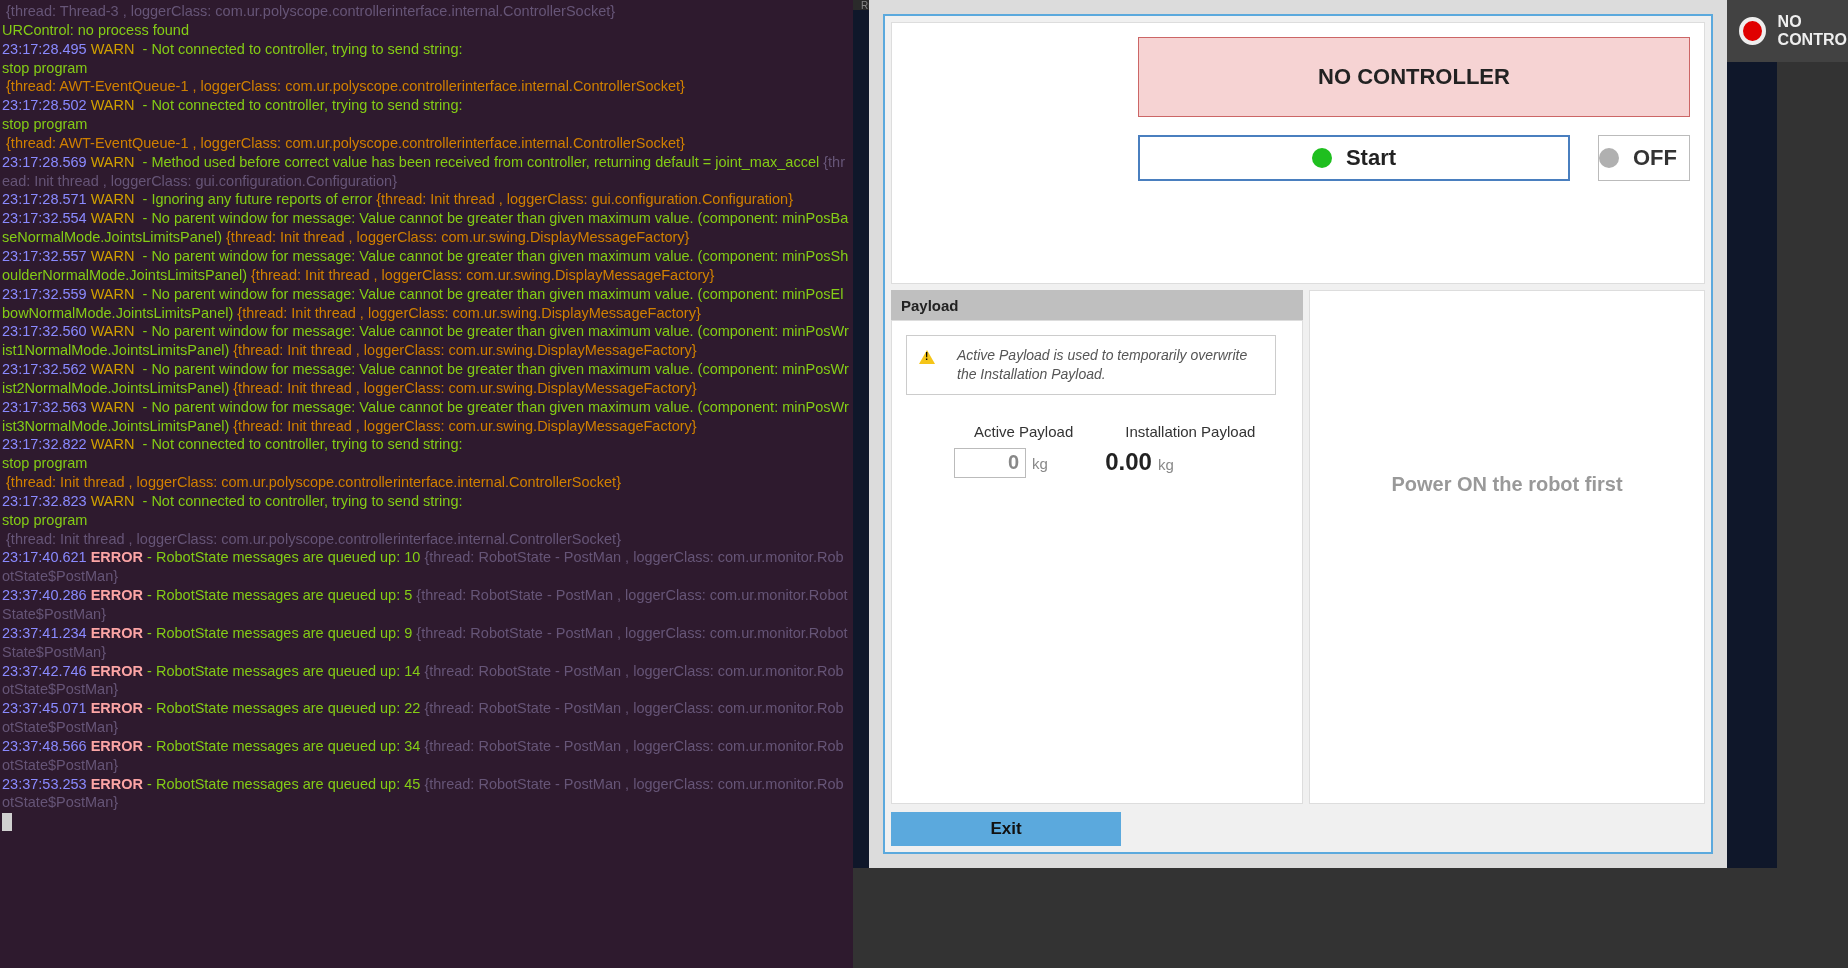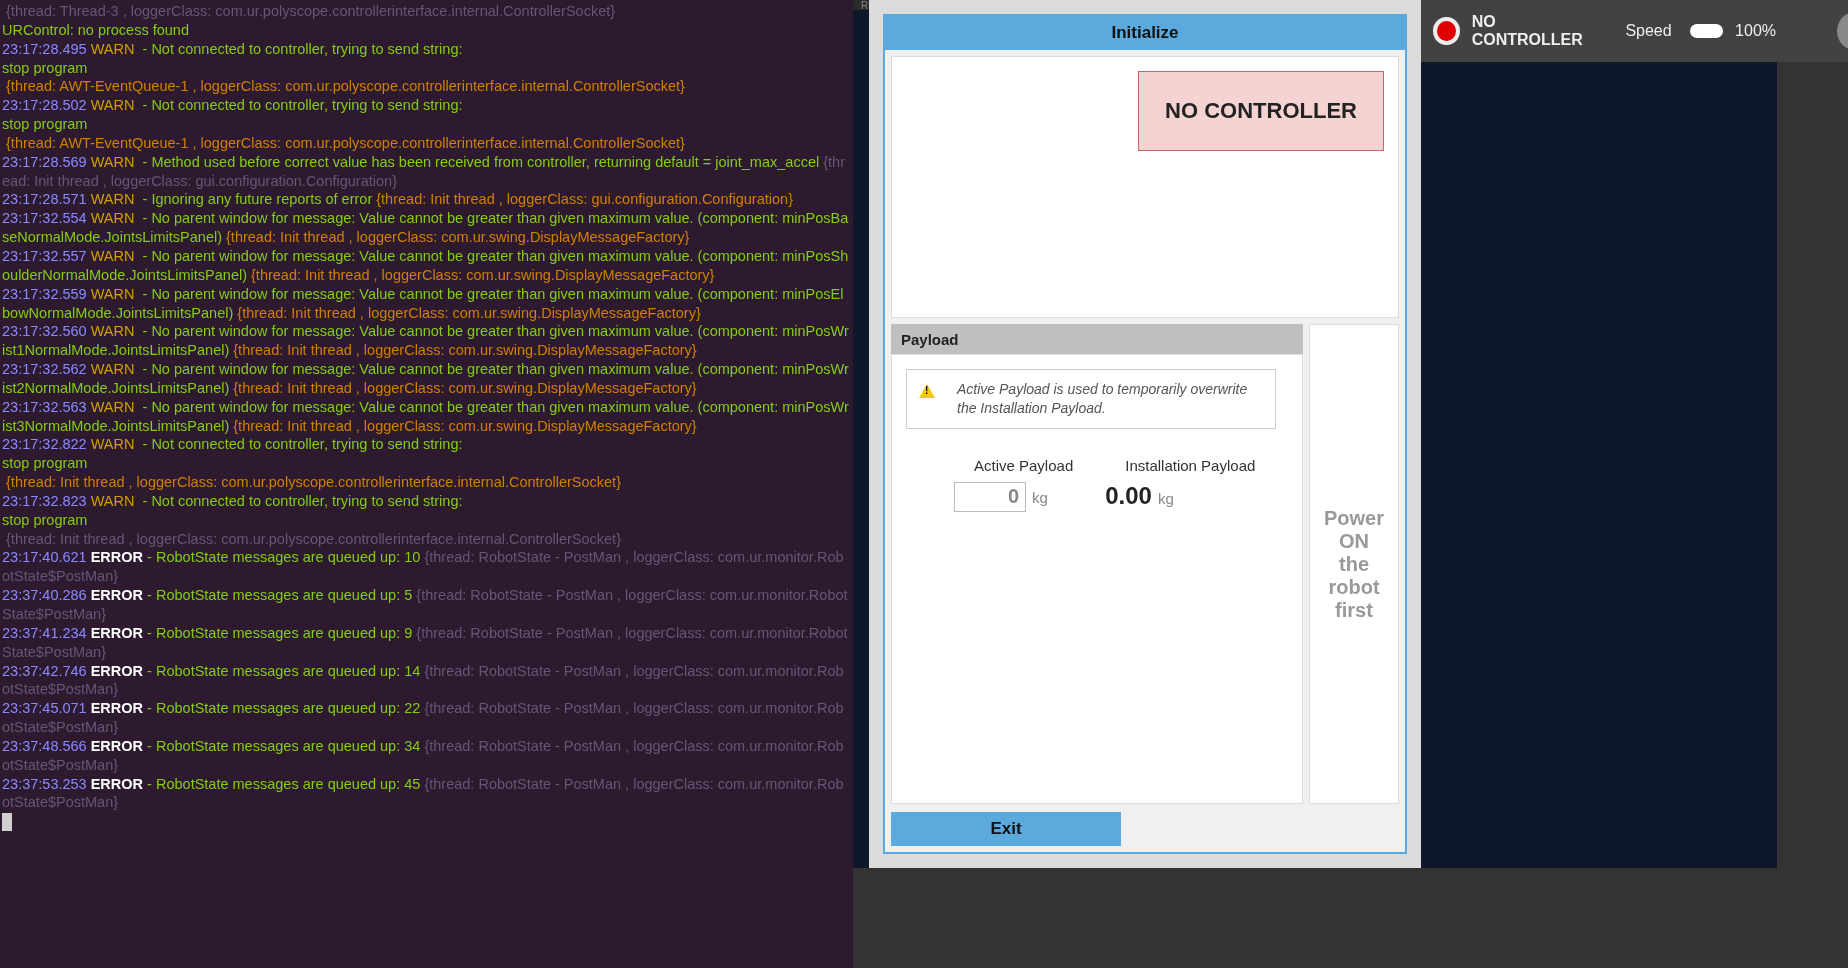--- a/index.html
+++ b/index.html
@@ -6,21 +6,21 @@
 body { width: 1848px; height: 968px; display: flex; overflow: hidden; background: #333; }
 
 
 .terminal {
   width: 853px; height: 968px; background: #2e1a2e; color: #d0d0d0;
   font-family: 'Courier New', monospace; font-size: 14.5px; padding: 2px;
   overflow: hidden; line-height: 1.3; white-space: pre-wrap; word-break: break-all;
 }
 .terminal .ts { color: #8a8aff; }
 .terminal .warn { color: #d0a000; }
-.terminal .err { color: #ffffff; font-weight: bold; }
+.terminal .err { color: #fca5a5; font-weight: bold; }
 .terminal .msg { color: #84cc16; text-align: right; }
 .terminal .meta { color: #665577; }
 .terminal .ctx { color: #d08000; }
 .terminal .cursor { display:inline-block; width:10px; height:18px; background:#d0d0d0; vertical-align:middle;}
 
 
 .right { width: 924px; height: 868px; display: flex; flex-direction: row; background: #0f172a; }
 .topmenu { height: 10px; background: #2a2a2a; color: #888; font-size: 10px; padding: 0 8px; display:flex; gap:18px; align-items:flex-start; overflow:hidden;}
 .workspace { flex: 1; background: #dcdcdc; padding: 14px; }
 .panel { background: #f0f0f0; border: 2px solid #5ba9dd; height: 100%; display:flex; flex-direction:column; }
@@ -79,25 +79,34 @@
       <span>Run</span>
       <span>PostMan</span>
       <span>Installation</span>
       <span>Move</span>
       <span>I/O</span>
       <span>Log</span>
     </div>
 
   <div class="workspace">
     <div class="panel">
-      <div class="panel-title">Initialize</div>
       <div class="panel-body">
 
         <div class="status-area">
           <div class="nc-banner">NO CONTROLLER</div>
+          <div class="btn-row">
+            <div class="start-btn">
+              <span class="dot"></span>
+              <span>Start</span>
+            </div>
+            <div class="off-btn">
+              <span class="dot"></span>
+              <span>OFF</span>
+            </div>
+          </div>
         </div>
 
         <div class="lower">
           <div class="payload-col">
             <div class="section-header">Payload</div>
             <div class="col-body">
               <div class="hint-box">
                 <div class="warn-icon"></div>
                 <div class="hint-text">Active Payload is used to temporarily overwrite the Installation Payload.</div>
               </div>

